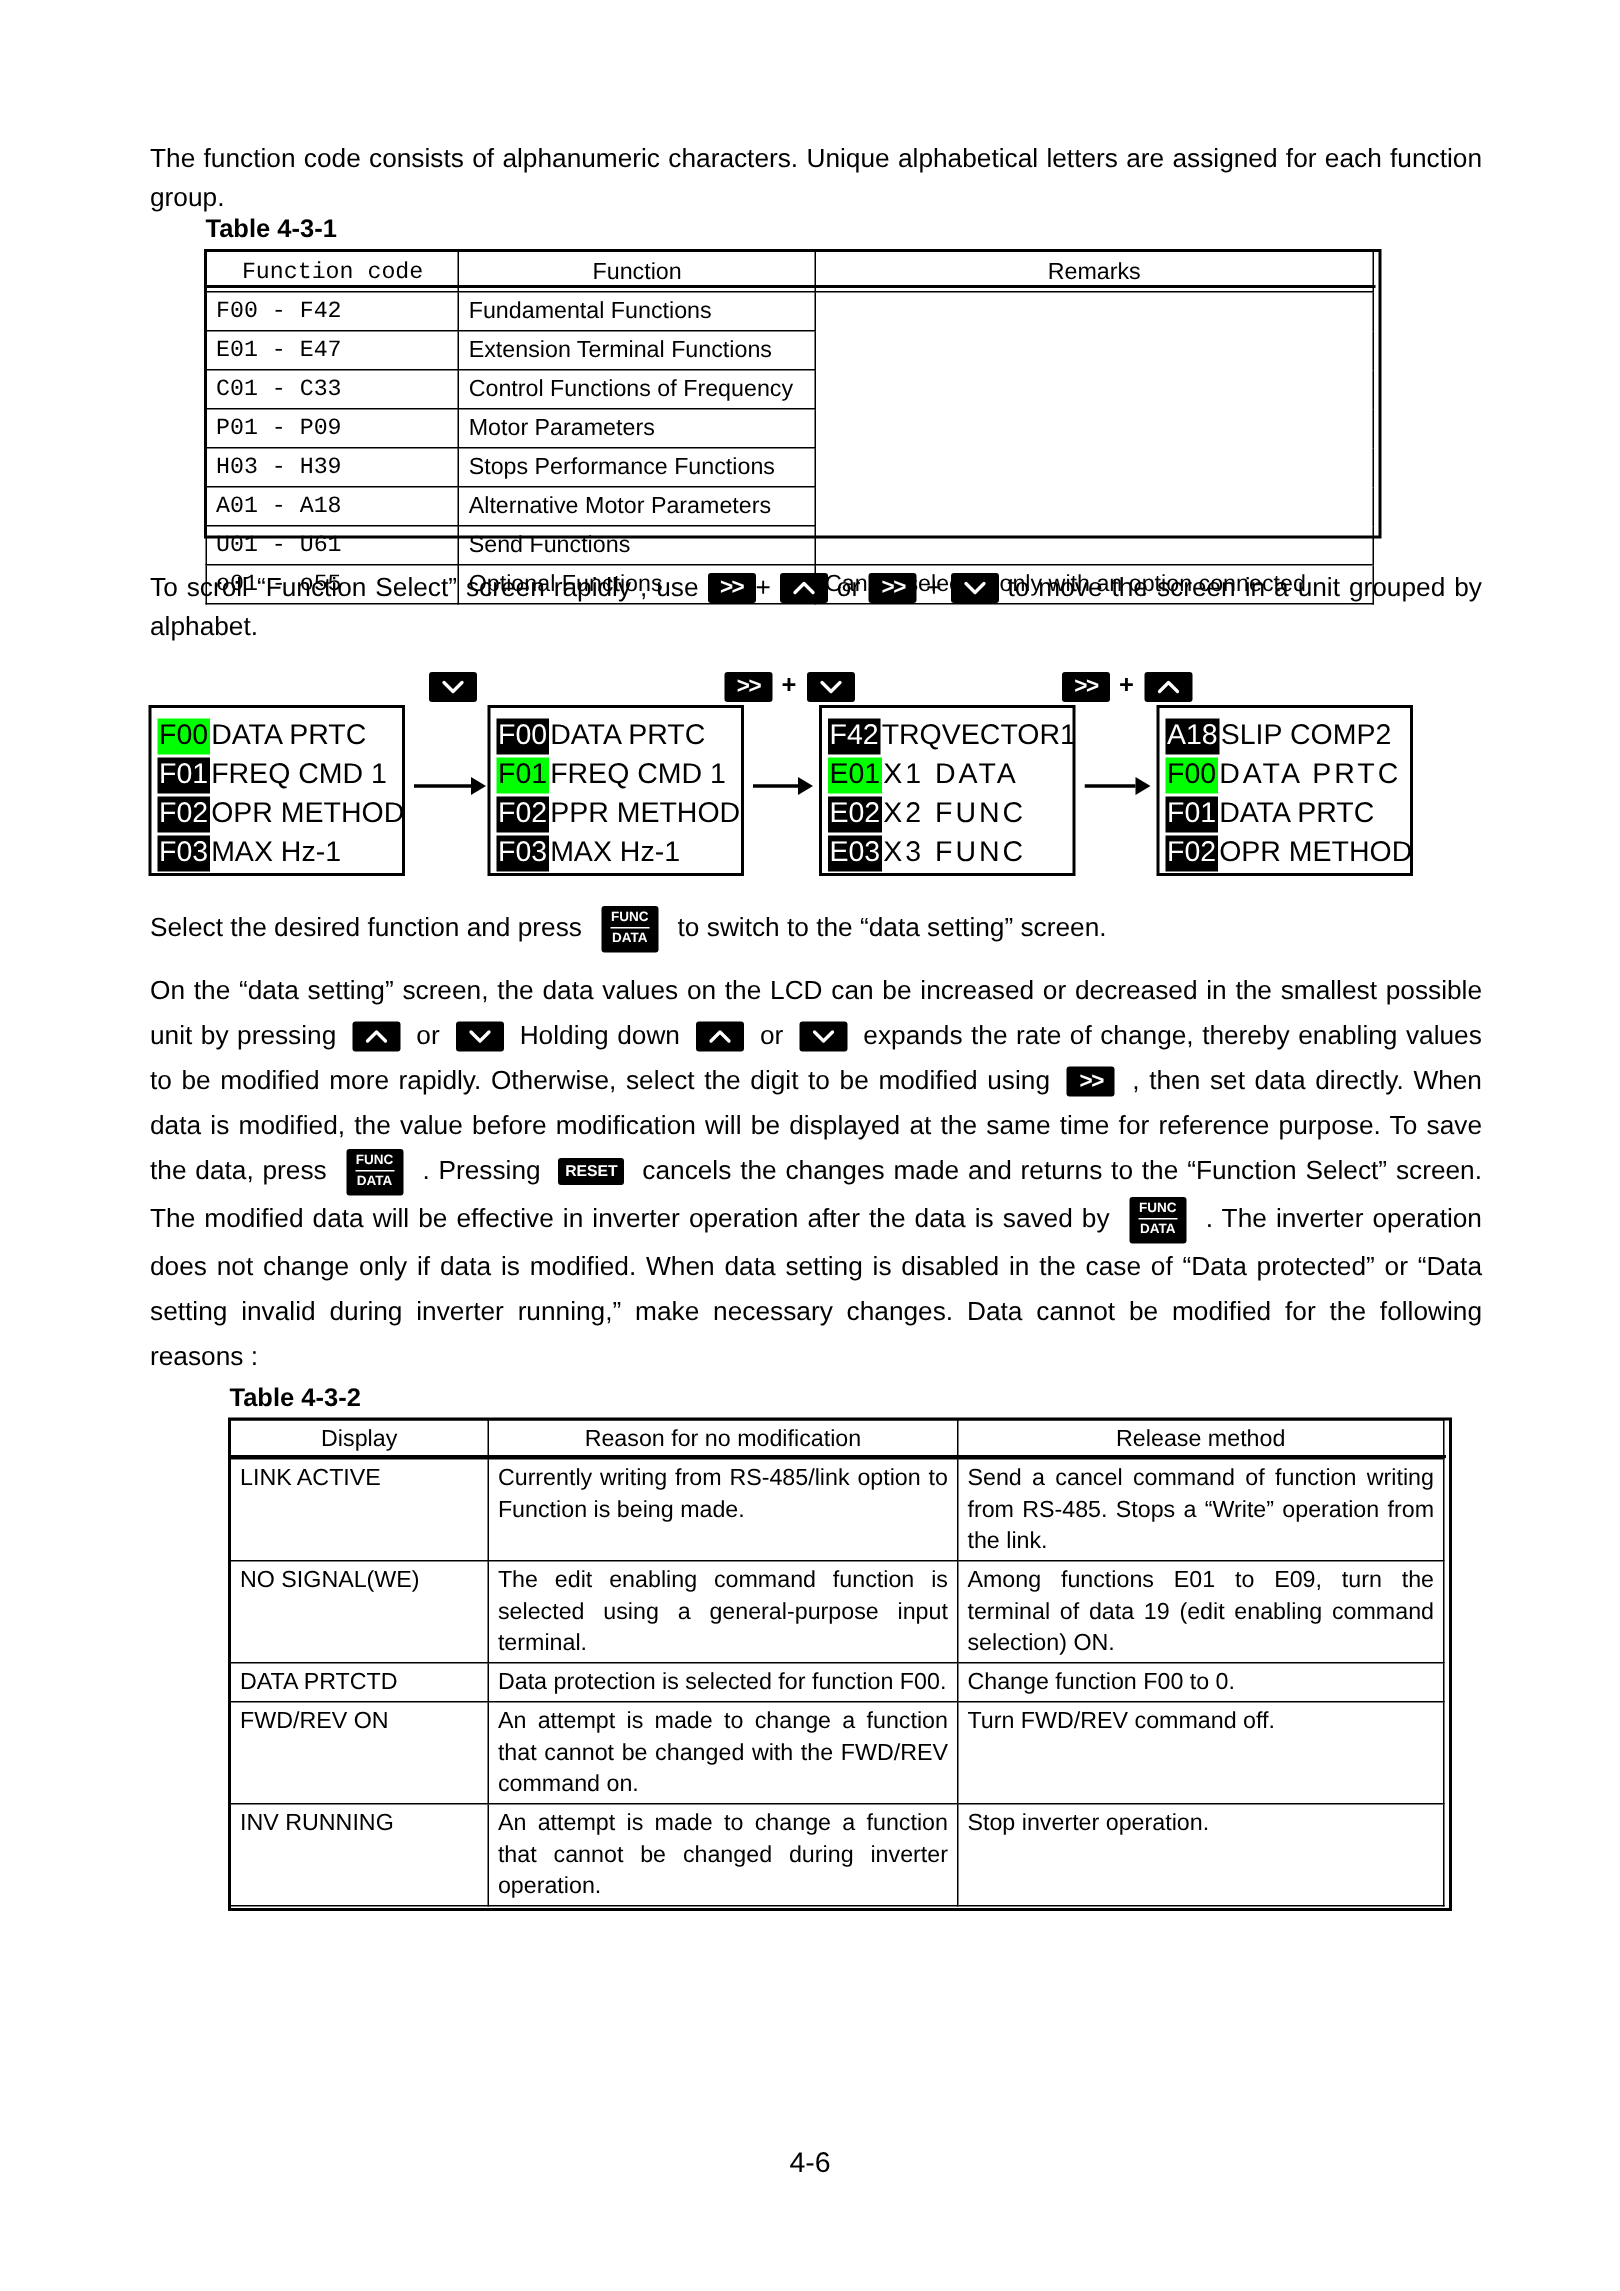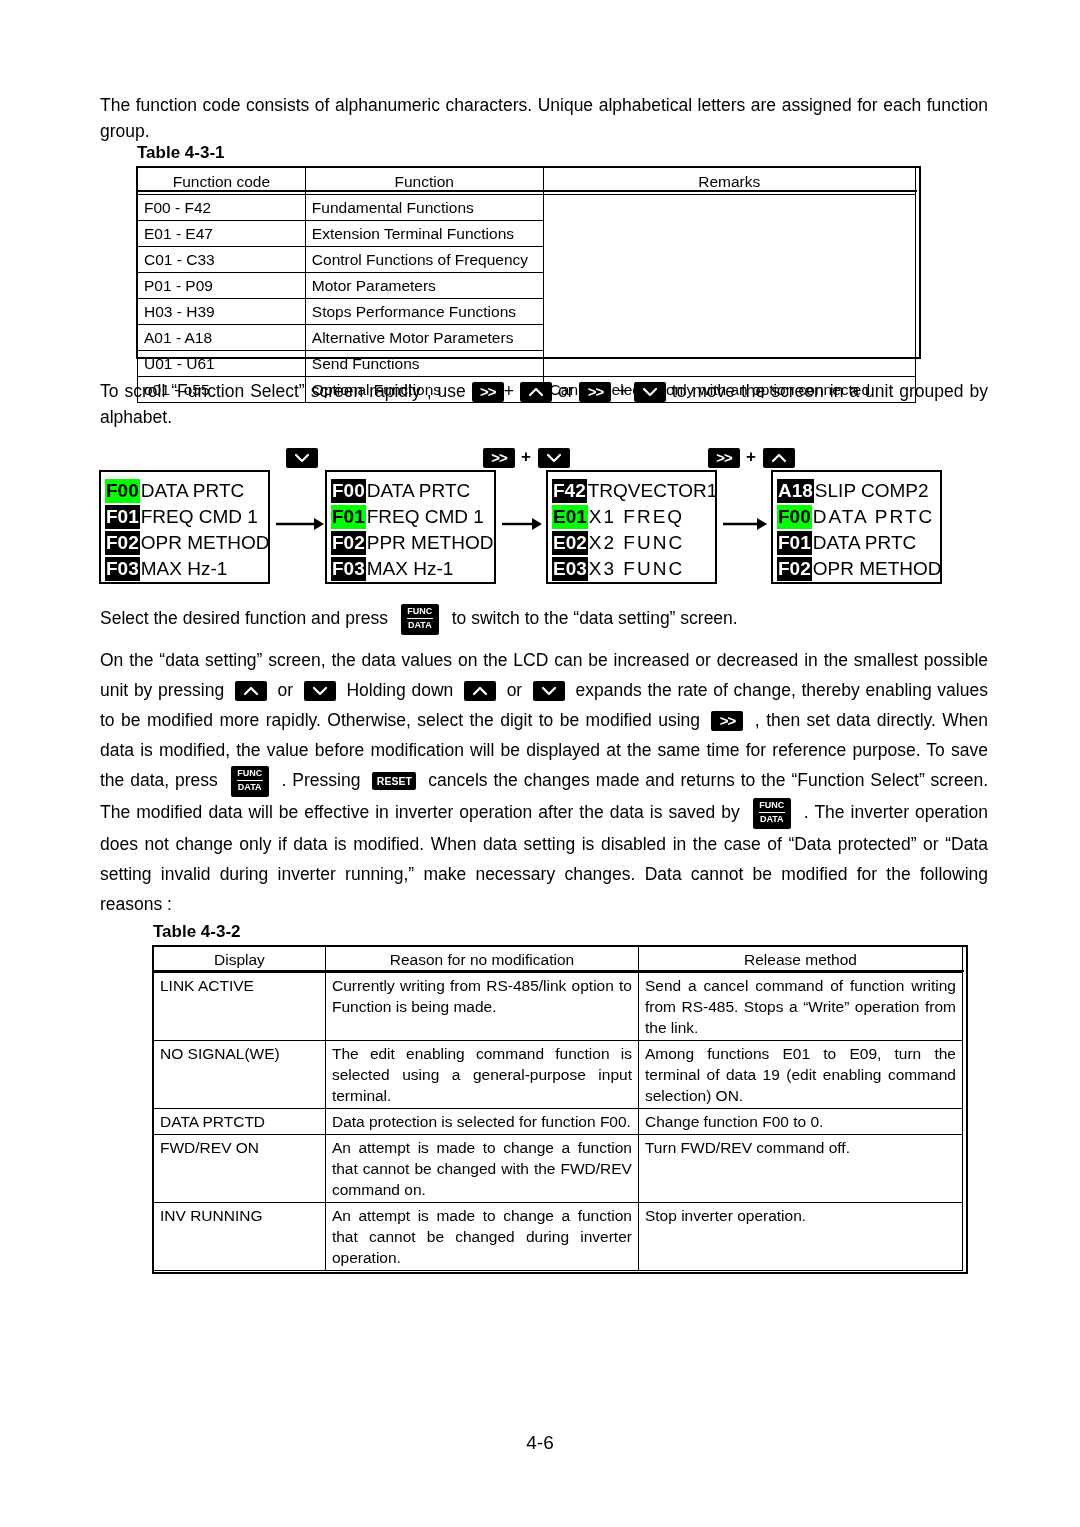--- a/index.html
+++ b/index.html
@@ -55,21 +55,21 @@
   }
   table.doc th {
     text-align: center;
     vertical-align: middle;
   }
 
   
   #table431 { left: 137px; top: 167px; width: 779px; }
   #table431 thead th { height: 22px; }
   #table431 td { height: 18px; }
-  #table431 .c1 { width: 160px; }
+  #table431 .c1 { width: 160px; font-family: Liberation Mono, monospace; }
   #table431 .c2 { width: 232px; }
   #table431 .c3 { width: 375px; }
 
   
   #table432 { left: 153px; top: 946px; width: 810px; }
   #table432 .c1 { width: 162px; }
   #table432 .c2 { width: 310px; }
   #table432 .c3 { width: 322px; }
   #table432 td.j { text-align: justify; text-justify: inter-word; }
   #table432 td.d { font-size: 15.5px; }
@@ -165,21 +165,21 @@
   .lcd-row {
     height: 26px;
     line-height: 26px;
     white-space: nowrap;
     font-size: 19px;
   }
   .lcd-code {
     display: inline-block;
     background: #000;
     color: #fff;
-    font-weight: bold;
+    font-weight: normal;
     padding: 0 1px;
     font-size: 19px;
     line-height: 24px;
   }
   .lcd-code.sel {
     background: #00FF00;
     color: #000;
   }
   .lcd-text {
     display: inline-block;
@@ -311,21 +311,21 @@
       <div class="lcd-row"><span class="lcd-code">F03</span><span class="lcd-text">MAX Hz-1</span></div>
     </div>
   <div class="lcd" id="lcd-1" style="left:325px; top:470px; width:171px; height:114px;">
       <div class="lcd-row"><span class="lcd-code">F00</span><span class="lcd-text">DATA PRTC</span></div>
       <div class="lcd-row"><span class="lcd-code sel">F01</span><span class="lcd-text">FREQ CMD 1</span></div>
       <div class="lcd-row"><span class="lcd-code">F02</span><span class="lcd-text">PPR METHOD</span></div>
       <div class="lcd-row"><span class="lcd-code">F03</span><span class="lcd-text">MAX Hz-1</span></div>
     </div>
   <div class="lcd" id="lcd-2" style="left:546px; top:470px; width:171px; height:114px;">
       <div class="lcd-row"><span class="lcd-code">F42</span><span class="lcd-text">TRQVECTOR1</span></div>
-      <div class="lcd-row"><span class="lcd-code sel">E01</span><span class="lcd-text sp">X1 FREQ</span></div>
+      <div class="lcd-row"><span class="lcd-code sel">E01</span><span class="lcd-text sp">X1 DATA</span></div>
       <div class="lcd-row"><span class="lcd-code">E02</span><span class="lcd-text sp">X2 FUNC</span></div>
       <div class="lcd-row"><span class="lcd-code">E03</span><span class="lcd-text sp">X3 FUNC</span></div>
     </div>
   <div class="lcd" id="lcd-3" style="left:771px; top:470px; width:171px; height:114px;">
       <div class="lcd-row"><span class="lcd-code">A18</span><span class="lcd-text">SLIP COMP2</span></div>
       <div class="lcd-row"><span class="lcd-code sel">F00</span><span class="lcd-text sp">DATA PRTC</span></div>
       <div class="lcd-row"><span class="lcd-code">F01</span><span class="lcd-text">DATA PRTC</span></div>
       <div class="lcd-row"><span class="lcd-code">F02</span><span class="lcd-text">OPR METHOD</span></div>
     </div>
 

